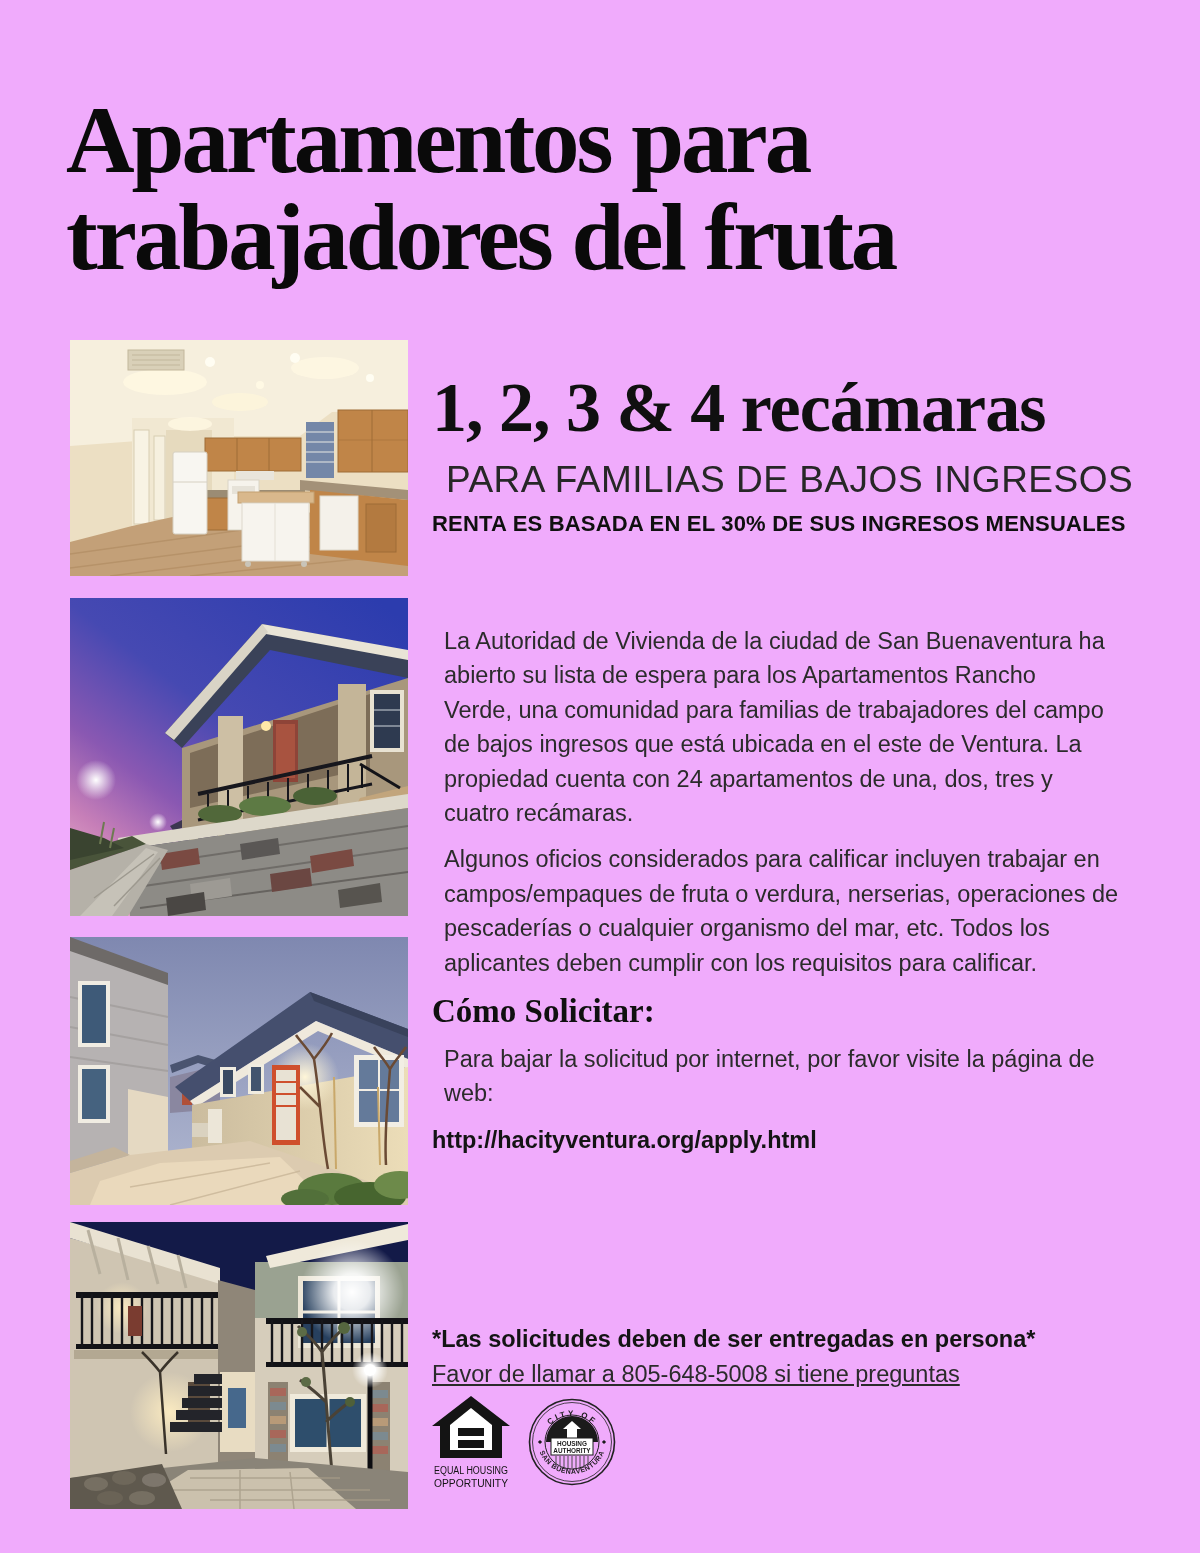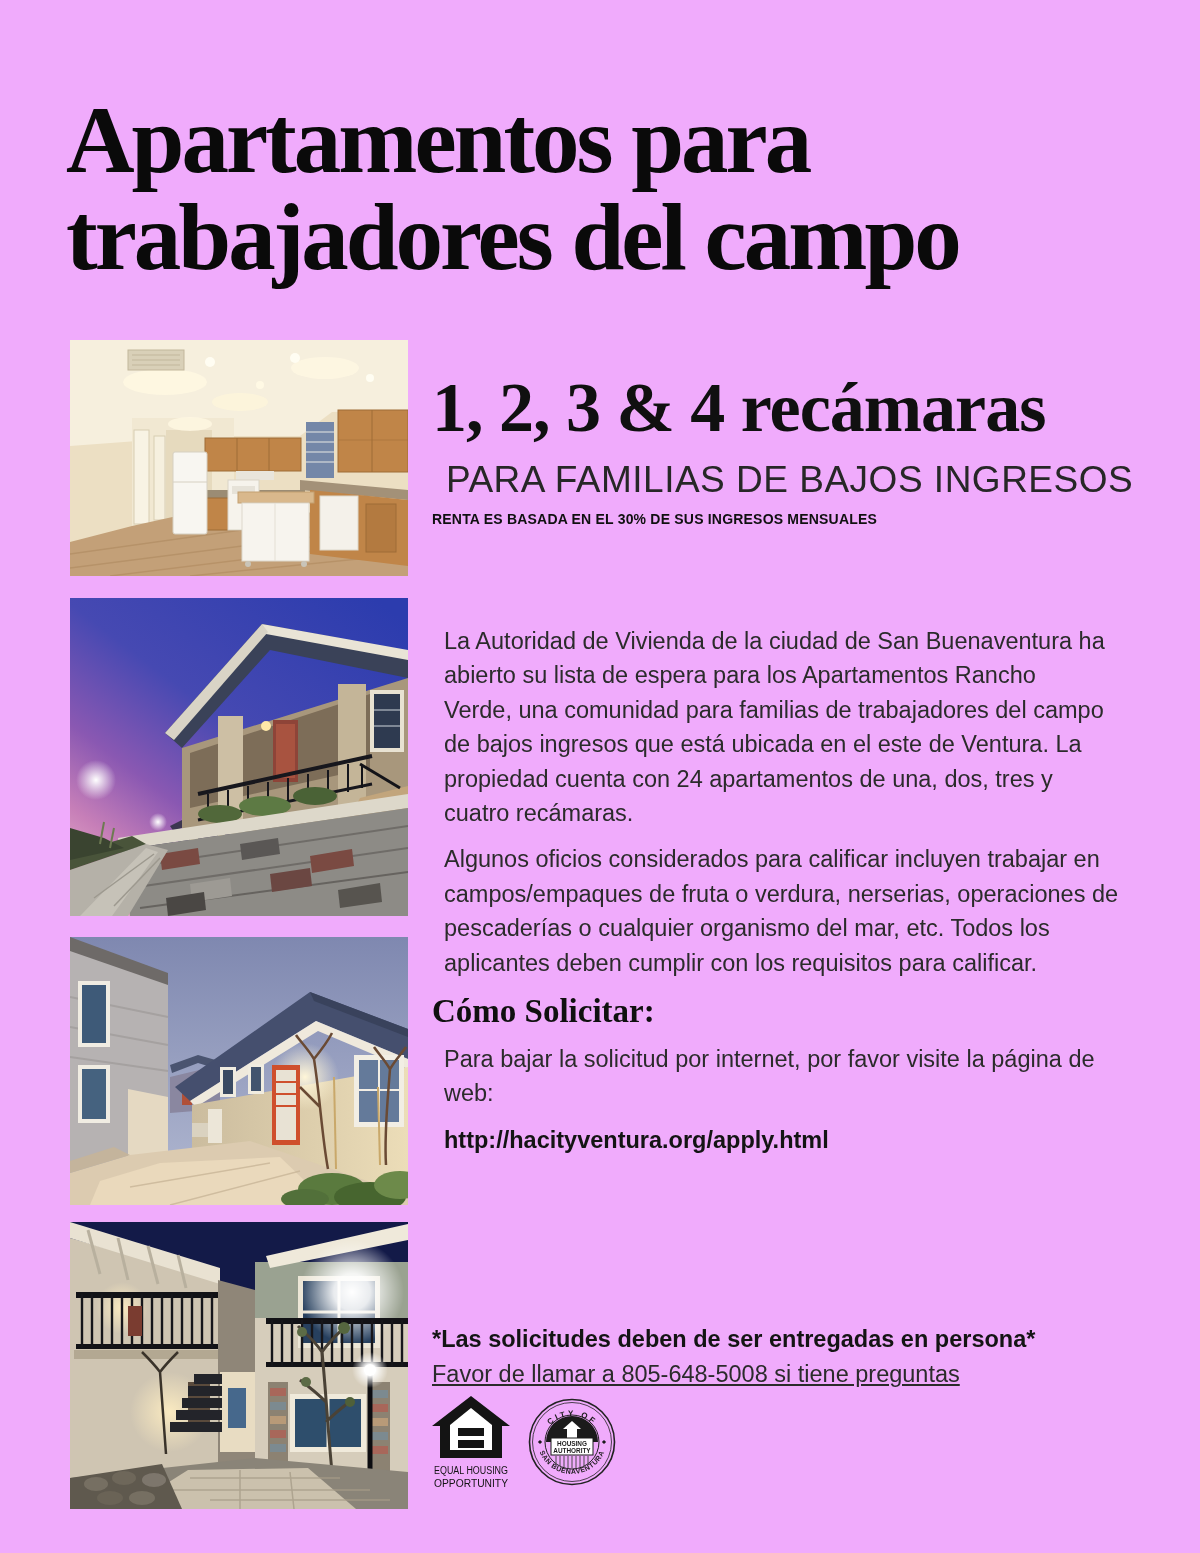--- a/index.html
+++ b/index.html
@@ -10,40 +10,40 @@
   .abs{position:absolute;}
   .title{
     font-family:"Liberation Serif",serif;font-weight:700;font-size:95px;
     line-height:97px;letter-spacing:-3px;color:#0a0a0a;white-space:nowrap;
   }
   .offer-h{
     font-family:"Liberation Serif",serif;font-weight:700;font-size:70px;
     line-height:72px;letter-spacing:-1px;color:#101010;white-space:nowrap;
   }
   .offer-sub{font-size:37px;font-weight:400;letter-spacing:0.5px;color:#272727;white-space:nowrap;margin-left:14px;}
-  .offer-rent{font-size:14px;font-weight:700;letter-spacing:0.2px;color:#101010;white-space:nowrap;}
+  .offer-rent{font-size:22px;font-weight:700;letter-spacing:0.2px;color:#101010;white-space:nowrap;}
   .body-text{font-size:23.5px;line-height:34.4px;color:#2b2b2b;white-space:pre-line;margin:12px;}
   .apply-h{font-family:"Liberation Serif",serif;font-weight:700;font-size:33px;line-height:38px;color:#101010;margin:0 0 6px 0;}
-  .url-line{font-size:23.5px;line-height:34.4px;font-weight:700;color:#141414;margin:12px;}
+  .url-line{font-size:23.5px;line-height:34.4px;font-weight:700;color:#141414;margin:0;}
   .addr{font-size:23.5px;line-height:35px;color:#2b2b2b;white-space:pre-line;}
   .addr-col1{display:inline-block;width:275px;vertical-align:top;}
   .addr-col2{display:inline-block;vertical-align:top;}
   .note-bold{font-size:23.5px;line-height:35px;font-weight:700;color:#141414;margin:0;}
   .note-reg{font-size:23.5px;line-height:35px;color:#2b2b2b;margin:0;text-decoration:underline;}
   .photo{display:block;}
   .logos-row{display:flex;align-items:flex-start;gap:18px;}
 </style>
 </head>
 <body>
 
 <div class="page">
 
   <div class="abs title" style="left:66px;top:92px;">
     <div>Apartamentos para</div>
-    <div>trabajadores del campo</div>
+    <div>trabajadores del fruta</div>
   </div>
 
   <svg class="abs photo" style="left:70px;top:340px;" width="338" height="236" viewBox="0 0 338 236" role="img" aria-label="Interior kitchen with wood cabinets, white appliances and island">
     <rect width="338" height="236" fill="#ecdfc3"></rect>
     <polygon points="0,0 338,0 338,70 262,72 230,96 135,96 0,106" fill="#f6efdd"></polygon>
     <ellipse cx="95" cy="42" rx="42" ry="13" fill="#fff8e2" opacity="0.85"></ellipse>
     <ellipse cx="255" cy="28" rx="34" ry="11" fill="#fff8e2" opacity="0.8"></ellipse>
     <ellipse cx="170" cy="62" rx="28" ry="9" fill="#fff6da" opacity="0.7"></ellipse>
     <circle cx="140" cy="22" r="5" fill="#fffdf2"></circle>
       <circle cx="225" cy="18" r="5" fill="#fffdf2"></circle>

